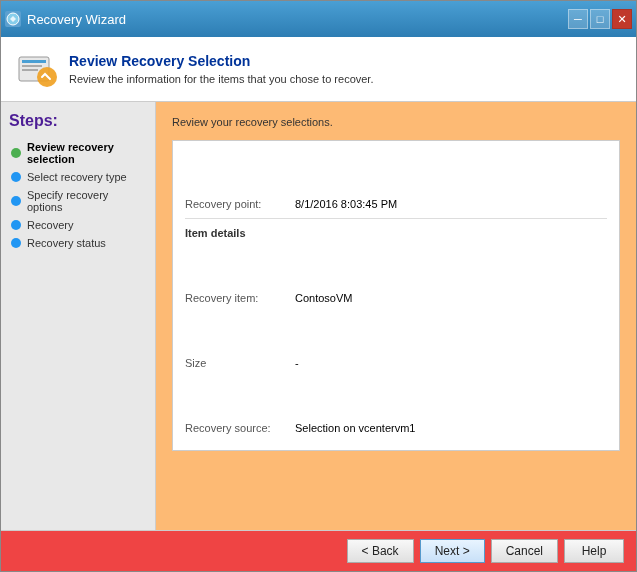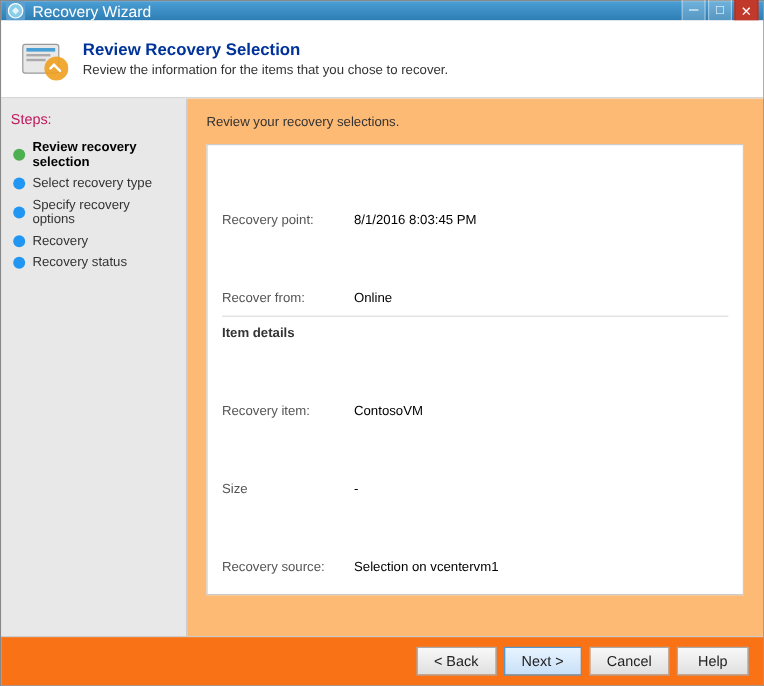--- a/index.html
+++ b/index.html
@@ -23,21 +23,21 @@
       background: #f0f0f0;
       box-shadow: 2px 2px 8px rgba(0,0,0,0.4);
     }
     .titlebar {
       background: linear-gradient(to bottom, #4a9fd4, #2d7db3);
       color: white;
       display: flex;
       align-items: center;
       justify-content: space-between;
       padding: 0 4px;
-      height: 16px;
+      height: 36px;
       flex-shrink: 0;
     }
     .titlebar-left {
       display: flex;
       align-items: center;
       gap: 6px;
     }
     .titlebar-icon {
       width: 16px;
       height: 16px;
@@ -109,24 +109,24 @@
       overflow: hidden;
     }
     .sidebar {
       width: 155px;
       background: #e8e8e8;
       padding: 10px 8px;
       border-right: 1px solid #ccc;
       flex-shrink: 0;
     }
     .sidebar h3 {
-      font-size: 12px;
-      font-weight: normal;
+      font-size: 16px;
+      font-weight: bold;
       margin-bottom: 8px;
-      color: #be185d;
+      color: #4c1d95;
     }
     .sidebar-item {
       display: flex;
       align-items: center;
       gap: 6px;
       padding: 3px 2px;
       font-size: 11px;
       color: #333;
       cursor: pointer;
     }
@@ -176,21 +176,21 @@
     }
     .item-details-header {
       font-size: 11px;
       font-weight: bold;
       color: #333;
       margin: 8px 0 6px 0;
       border-top: 1px solid #ddd;
       padding-top: 8px;
     }
     .footer {
-      background: #f97316;
+      background: #ef4444;
       border-top: 1px solid #ccc;
       padding: 8px 12px;
       display: flex;
       justify-content: flex-end;
       gap: 6px;
       flex-shrink: 0;
     }
     .btn {
       padding: 4px 14px;
       font-size: 12px;
@@ -271,24 +271,20 @@
       </div>
     </div>
 
     <div class="main-panel">
       <p class="intro-text">Review your recovery selections.</p>
 
       <div class="info-table">
         <div class="info-row">
           <span class="info-label">Recovery point:</span>
           <span class="info-value">8/1/2016 8:03:45 PM</span>
-        </div>
-        <div class="info-row">
-          <span class="info-label">Recover from:</span>
-          <span class="info-value">Online</span>
         </div>
 
         <div class="item-details-header">Item details</div>
 
         <div class="info-row">
           <span class="info-label">Recovery item:</span>
           <span class="info-value">ContosoVM</span>
         </div>
         <div class="info-row">
           <span class="info-label">Size</span>

